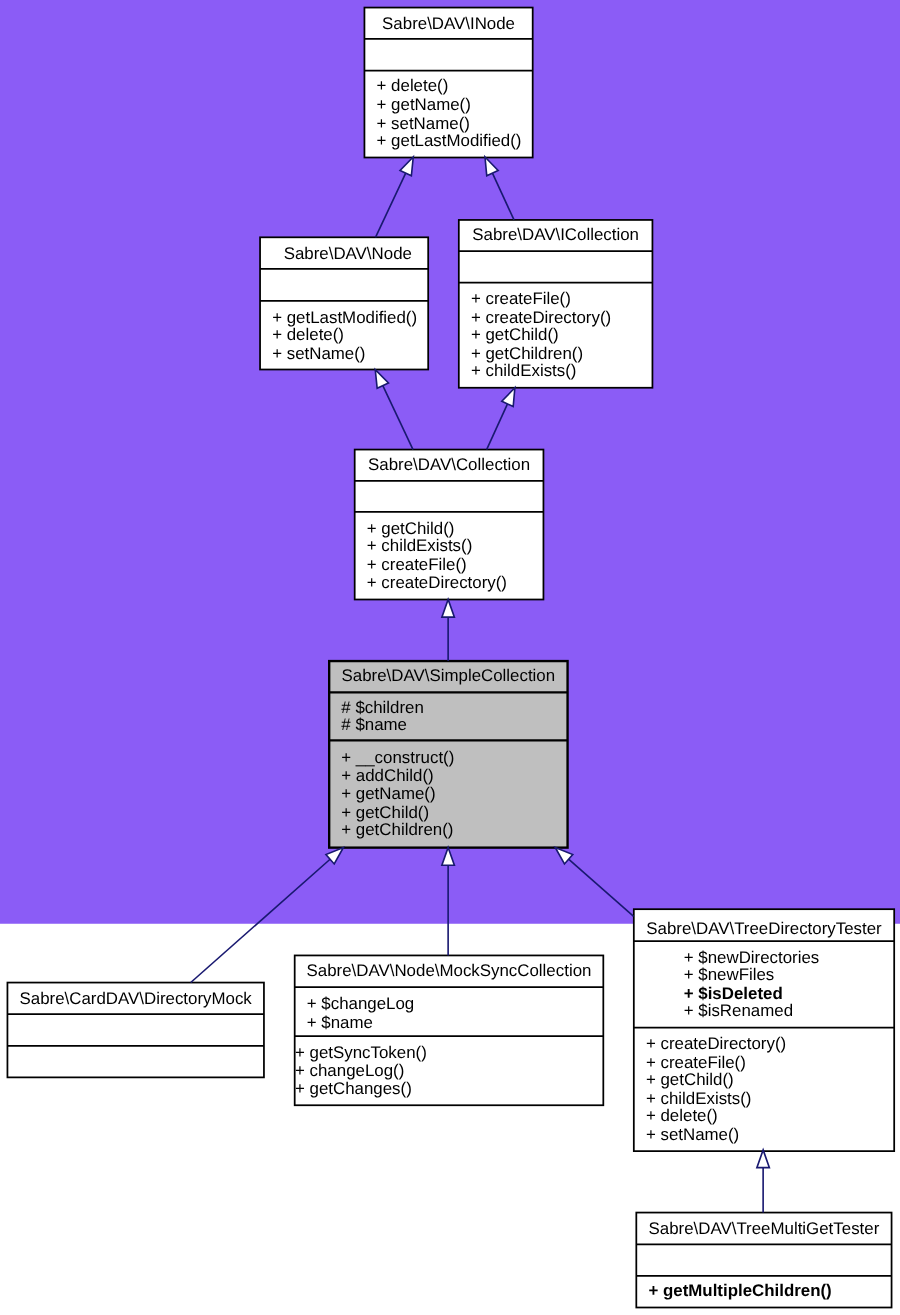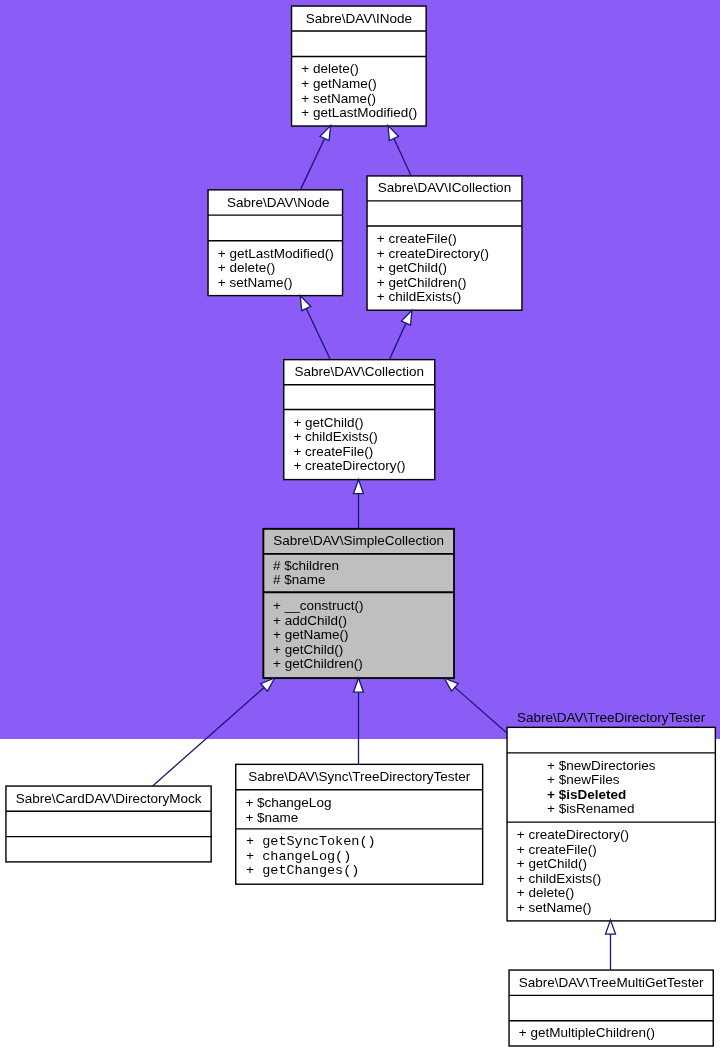--- a/index.html
+++ b/index.html
@@ -154,32 +154,32 @@
         <div class="ln" style="position: static;">+ getName()</div>
         <div class="ln" style="position: static;">+ getChild()</div>
         <div class="ln" style="position: static;">+ getChildren()</div>
       </div>
       <div style="position: absolute; left: 5.95px; top: 791.7px; width: 205.2px;">
         <div class="ttl" style="position: static;">Sabre\CardDAV\DirectoryMock</div>
       </div>
       <div style="position: absolute; left: 15.65px; top: 824.25px;"></div>
       <div style="position: absolute; left: 15.65px; top: 849.55px;"></div>
       <div style="position: absolute; left: 235.75px; top: 770.05px; width: 246.9px;">
-        <div class="ttl" style="position: static;">Sabre\DAV\Sync\TreeDirectoryTester</div>
+        <div class="ttl" style="position: static;">Sabre\DAV\Node\MockSyncCollection</div>
       </div>
       <div style="position: absolute; left: 245.45px; top: 796px;">
         <div class="ln" style="position: static;">+ $changeLog</div>
         <div class="ln" style="position: static;">+ $name</div>
       </div>
-      <div style="position: absolute; left: 246px; top: 835.025px; font-family: Liberation Mono, monospace;">
+      <div style="position: absolute; left: 236px; top: 835.025px;">
         <div class="ln" style="position: static;">+ getSyncToken()</div>
         <div class="ln" style="position: static;">+ changeLog()</div>
         <div class="ln" style="position: static;">+ getChanges()</div>
       </div>
-      <div style="position: absolute; left: 507.05px; top: 711px; width: 208.3px;">
+      <div style="position: absolute; left: 507.05px; top: 736px; width: 208.3px;">
         <div class="ttl" style="position: static;">Sabre\DAV\TreeDirectoryTester</div>
       </div>
       <div style="position: absolute; left: 547px; top: 758.725px;">
         <div class="ln" style="position: static;">+ $newDirectories</div>
         <div class="ln" style="position: static;">+ $newFiles</div>
         <div class="ln" style="position: static; font-weight: bold;">+ $isDeleted</div>
         <div class="ln" style="position: static;">+ $isRenamed</div>
       </div>
       <div style="position: absolute; left: 516.75px; top: 828.175px;">
         <div class="ln" style="position: static;">+ createDirectory()</div>
@@ -187,16 +187,16 @@
         <div class="ln" style="position: static;">+ getChild()</div>
         <div class="ln" style="position: static;">+ childExists()</div>
         <div class="ln" style="position: static;">+ delete()</div>
         <div class="ln" style="position: static;">+ setName()</div>
       </div>
       <div style="position: absolute; left: 509.05px; top: 975.75px; width: 204.2px;">
         <div class="ttl" style="position: static;">Sabre\DAV\TreeMultiGetTester</div>
       </div>
       <div style="position: absolute; left: 518.75px; top: 1008.35px;"></div>
       <div style="position: absolute; left: 518.75px; top: 1026.37px;">
-        <div class="ln" style="position: static;">+ getMultipleChildren()</div>
+        <div class="ln" style="position: static; font-weight: bold;">+ getMultipleChildren()</div>
       </div>
     </div>
 </div>
 
 </body></html>

